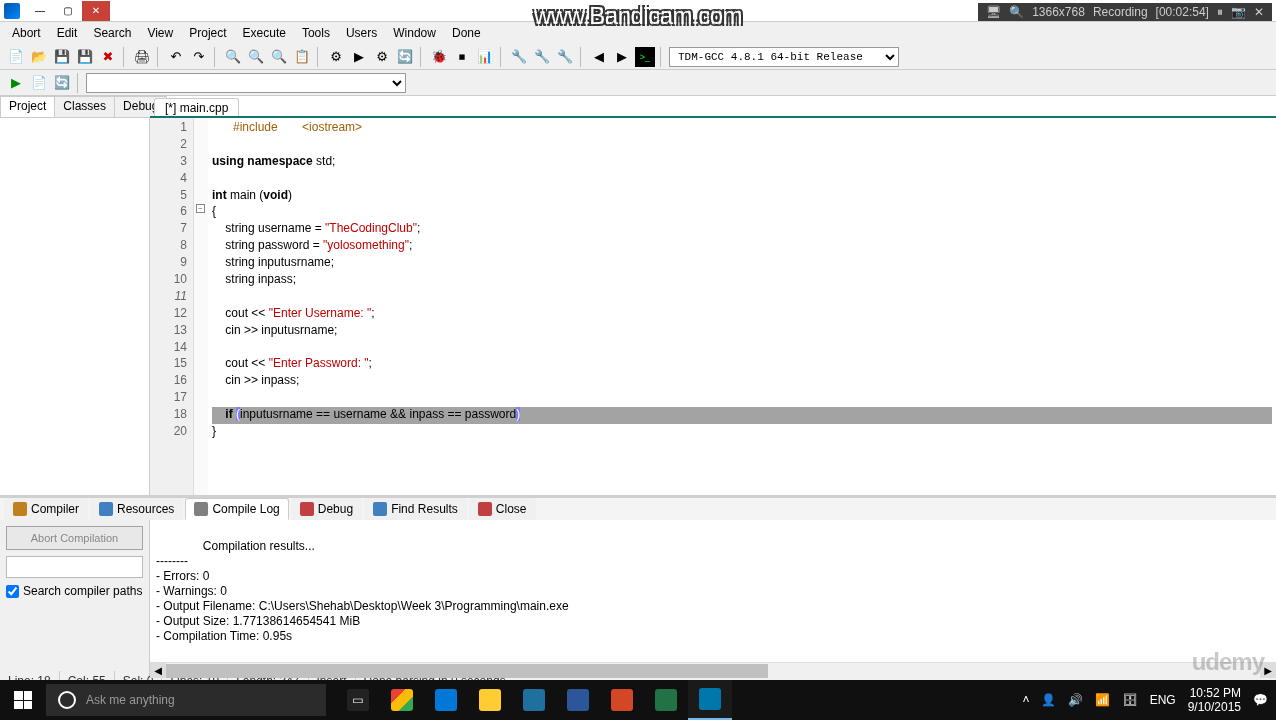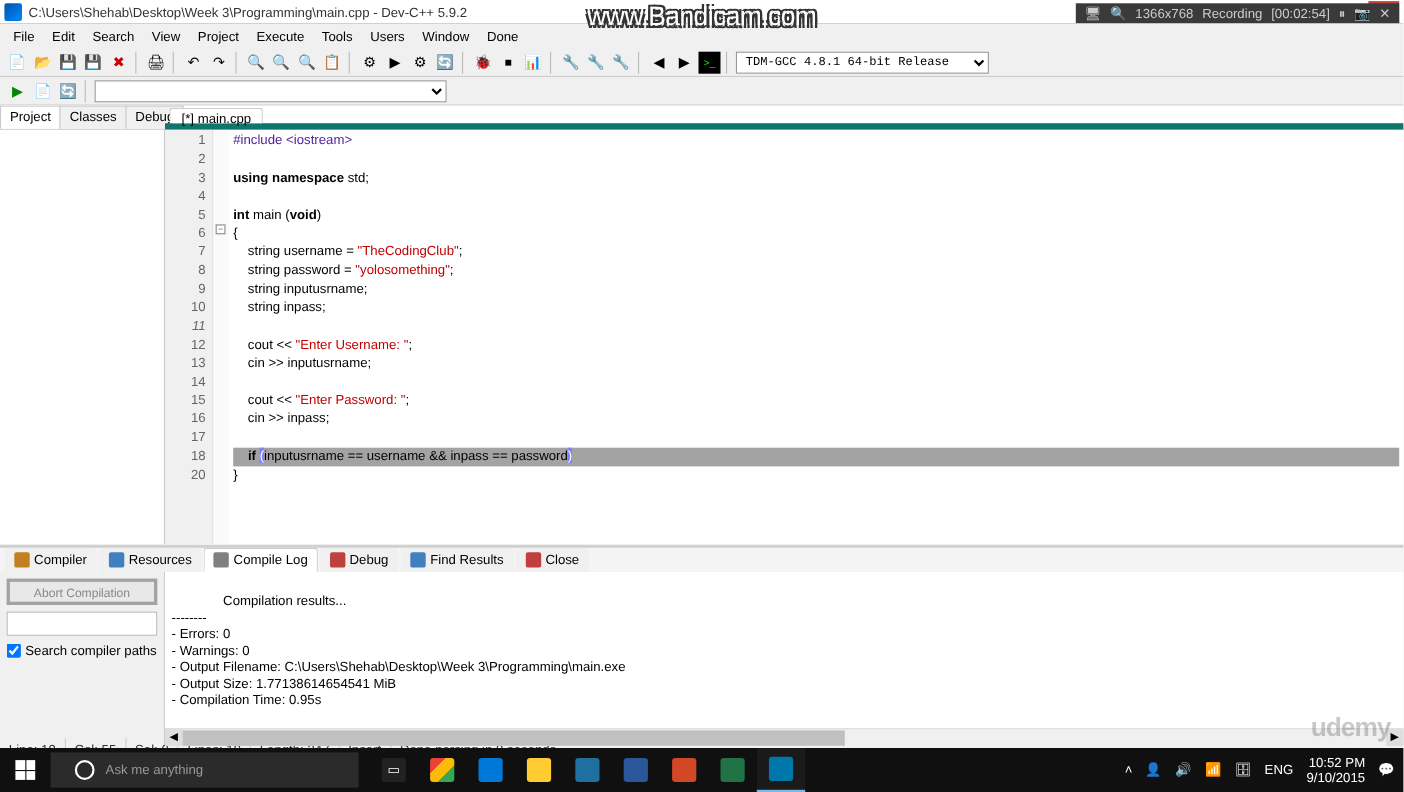--- a/index.html
+++ b/index.html
@@ -29,99 +29,98 @@
 .scope-select { height: 20px; width: 320px; border: 1px solid #999; background: #fff; font-size: 11px; font-family: 'Courier New', monospace; padding: 0 4px; }
 .scope-select2 { height: 20px; width: 320px; border: 1px solid #999; background: #fff; }
 
 .workspace { display: flex; height: 399px; background: #fff; }
 .side-panel { width: 150px; border-right: 1px solid #ccc; background: #fff; }
 .side-tabs { display: flex; height: 22px; border-bottom: 1px solid #ccc; }
 .side-tab { padding: 2px 8px; font-size: 12px; border: 1px solid #ccc; border-bottom: none; margin-right: -1px; background: #f0f0f0; }
 .side-tab.active { background: #fff; }
 
 .editor-panel { flex: 1; display: flex; flex-direction: column; }
-.file-tabs { height: 22px; display: flex; border-bottom: 6px solid #0f766e; padding-left: 4px; padding-top: 2px; }
+.file-tabs { height: 22px; display: flex; border-bottom: 2px solid #0f766e; padding-left: 4px; padding-top: 2px; }
 .file-tab { padding: 2px 10px; font-size: 12px; border: 1px solid #ccc; border-bottom: none; background: #fff; border-radius: 3px 3px 0 0; }
 
 .code-area { flex: 1; display: flex; font-family: Consolas, 'Courier New', monospace; font-size: 13px; background: #fff; overflow: hidden; }
 .gutter { width: 44px; background: #f0f0f0; text-align: right; padding-right: 6px; color: #666; border-right: 1px solid #ddd; line-height: 1.3; padding-top: 2px; }
 .fold-col { width: 14px; background: #fafafa; position: relative; }
 .fold-box { position: absolute; left: 2px; width: 9px; height: 9px; border: 1px solid #888; background:#fff; font-size: 8px; line-height: 7px; text-align: center; color:#666;}
 .code-lines { flex: 1; padding: 2px 4px; line-height: 1.3; white-space: pre; color: #000; }
 .code-line { height: 16.9px; }
 .code-line.hl { background: #a3a3a3; }
 .kw { color:#000; font-weight: bold; }
-.pp { color: #4c1d95; }
+.pp { color: #a16207; margin-left: 21px; }
 .str { color: #c00000; }
 .brkt-hl { background: #8080ff; color: #fff; }
 
 .bottom-panel { height: 175px; background: #f4f4f4; border-top: 3px solid #d0d0d0; display: flex; flex-direction: column; }
 .bottom-tabs { height: 24px; display: flex; align-items: center; padding: 0 4px; gap: 2px; }
 .bottom-tab { padding: 3px 8px; display: flex; align-items: center; gap: 4px; font-size: 12px; background: #f0f0f0; border: 1px solid transparent; border-radius: 3px 3px 0 0; }
 .bottom-tab.active { background: #fff; border-color: #ccc; border-bottom-color: #fff; }
 .bticon { width: 14px; height: 14px; background: #888; border-radius: 2px;}
 
 .compile-body { flex: 1; display: flex; background: #fff; }
 .compile-side { width: 150px; padding: 6px; display: flex; flex-direction: column; gap: 6px; background: #f0f0f0; border-right: 1px solid #ccc; }
-.abort-btn { height: 24px; border: 3px solid #a3a3a3; background: #e8e8e8; color: #888; font-size: 11px; text-align:center; line-height:22px;}
+.abort-btn { height: 24px; border: 1px solid #a3a3a3; background: #e8e8e8; color: #888; font-size: 11px; text-align:center; line-height:22px;}
 .blank-box { height: 22px; border: 1px solid #bbb; background: #fff; }
 .chk { display: flex; align-items: center; gap: 4px; font-size: 11px; }
 .chk input { width: 13px; height: 13px; }
 
 .compile-output { flex: 1; font-family: Consolas, 'Courier New', monospace; font-size: 13px; padding: 4px 6px; white-space: pre; color: #000; overflow: auto; position: relative; }
 .hscroll { position:absolute;bottom:0;left:0;right:0;height:16px;background:#f0f0f0;border-top:1px solid #ddd;display:flex;align-items:center;}
 .hscroll .arrow{width:16px;height:16px;background:#ddd;text-align:center;font-size:10px;line-height:16px;}
 .hscroll .track{flex:1;height:16px;position:relative;}
 .hscroll .thumb{position:absolute;left:0;width:55%;height:14px;top:1px;background:#c0c0c0;}
 
 .statusbar { height: 20px; background: #f0f0f0; border-top: 1px solid #ccc; display: flex; align-items: center; font-size: 11px; color: #333; }
 .sb-cell { padding: 0 8px; border-right: 1px solid #ccc; height: 100%; display: flex; align-items: center; }
 
 .taskbar { position: absolute; bottom: 0; left: 0; right: 0; height: 40px; background: #101010; display: flex; align-items: center; }
 .start-btn { width: 46px; height: 40px; display:flex;align-items:center;justify-content:center; }
 .win-logo { width: 18px; height: 18px; display: grid; grid-template: 1fr 1fr / 1fr 1fr; gap: 1px; }
 .win-logo div { background: #fff; }
-.search-box { height: 32px; width: 280px; background: #2b2b2b; display: flex; align-items: center; padding: 0 22px; color: #999; gap: 10px; }
+.search-box { height: 32px; width: 280px; background: #2b2b2b; display: flex; align-items: center; padding: 0 12px; color: #999; gap: 10px; }
 .cortana-ring { width: 18px; height: 18px; border: 2px solid #fff; border-radius: 50%; }
 .tb-icons { display: flex; align-items: center; gap: 0; margin-left: 10px; }
 .tb-icon { width: 44px; height: 40px; display: flex; align-items: center; justify-content: center; font-size: 18px; }
 .tb-app { width: 22px; height: 22px; border-radius: 3px; }
 .tb-icon.active { background: #1a1a1a; border-bottom: 2px solid #76b9ed; }
 .tray { margin-left: auto; display: flex; align-items: center; gap: 12px; padding-right: 8px; color: #fff; font-size: 11px; }
 .tray .clock { text-align: right; line-height: 1.2; }
 
 .udemy-wm { position: absolute; right: 12px; bottom: 44px; font-family: Arial; font-weight: bold; font-size: 24px; color: rgba(100,100,100,0.35); letter-spacing: -1px; pointer-events:none;}
 </style>
 </head>
 <body>
 
 <div class="titlebar">
   <div class="titlebar-icon"></div>
-  <div class="titlebar-text">C:\Users\Shehab\Desktop\Week 3\Programming\main.cpp - Dev-C++ 5.9.2</div>
   <div class="win-btns">
     <div class="win-btn">—</div>
     <div class="win-btn">▢</div>
     <div class="win-btn close">✕</div>
   </div>
 </div>
 
 <div class="watermark-url">www.Bandicam.com</div>
 <div class="rec-overlay">
   <span class="ic">🖥</span>
   <span class="ic">🔍</span>
   <span>1366x768</span>
   <span>Recording</span>
   <span>[00:02:54]</span>
   <span class="ic">⏸</span>
   <span class="ic">📷</span>
   <span class="ic">✕</span>
 </div>
 
 <div class="menubar" id="menubar">
-    <div class="menu-item">File</div>
+    <div class="menu-item">Abort</div>
     <div class="menu-item">Edit</div>
     <div class="menu-item">Search</div>
     <div class="menu-item">View</div>
     <div class="menu-item">Project</div>
     <div class="menu-item">Execute</div>
     <div class="menu-item">Tools</div>
     <div class="menu-item">Users</div>
     <div class="menu-item">Window</div>
     <div class="menu-item">Done</div>
   </div>

